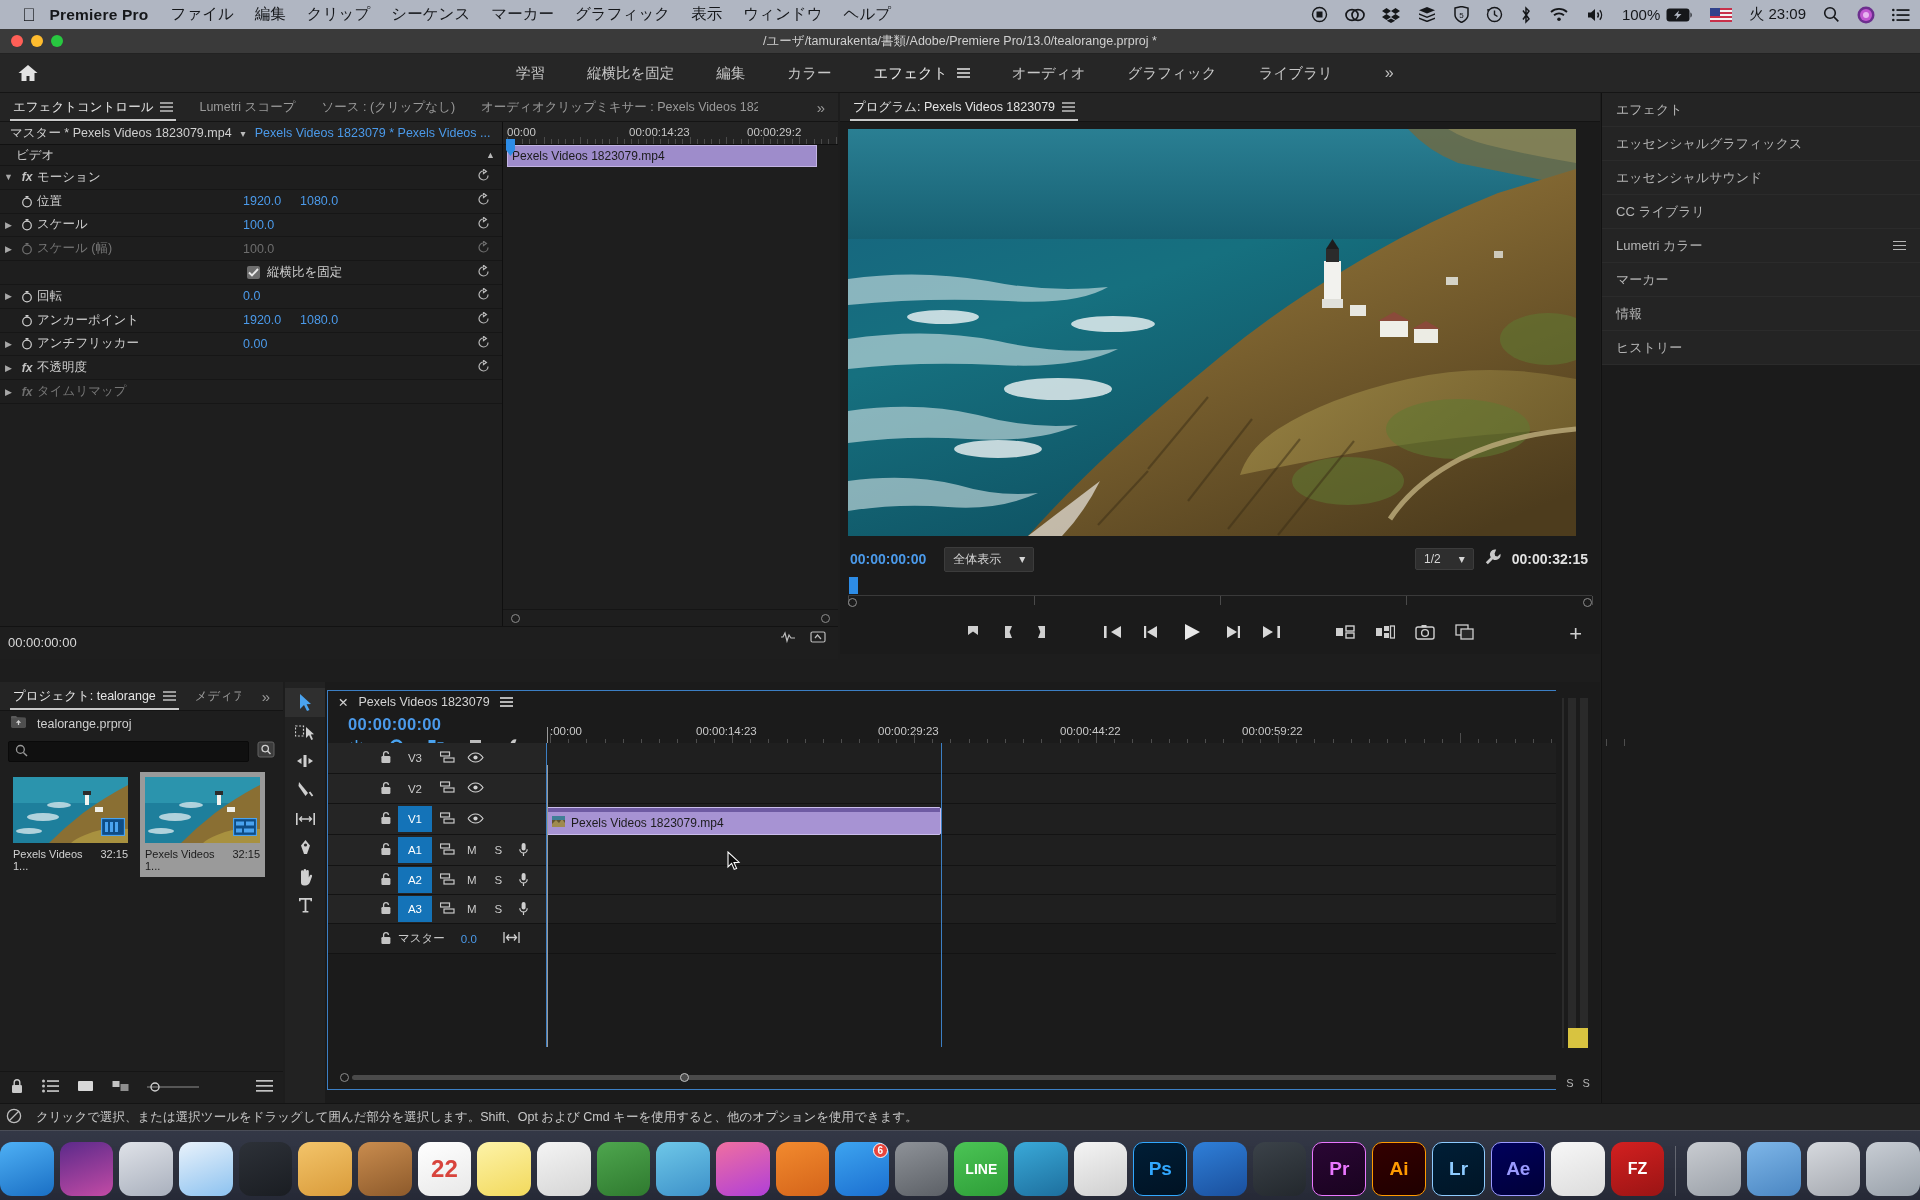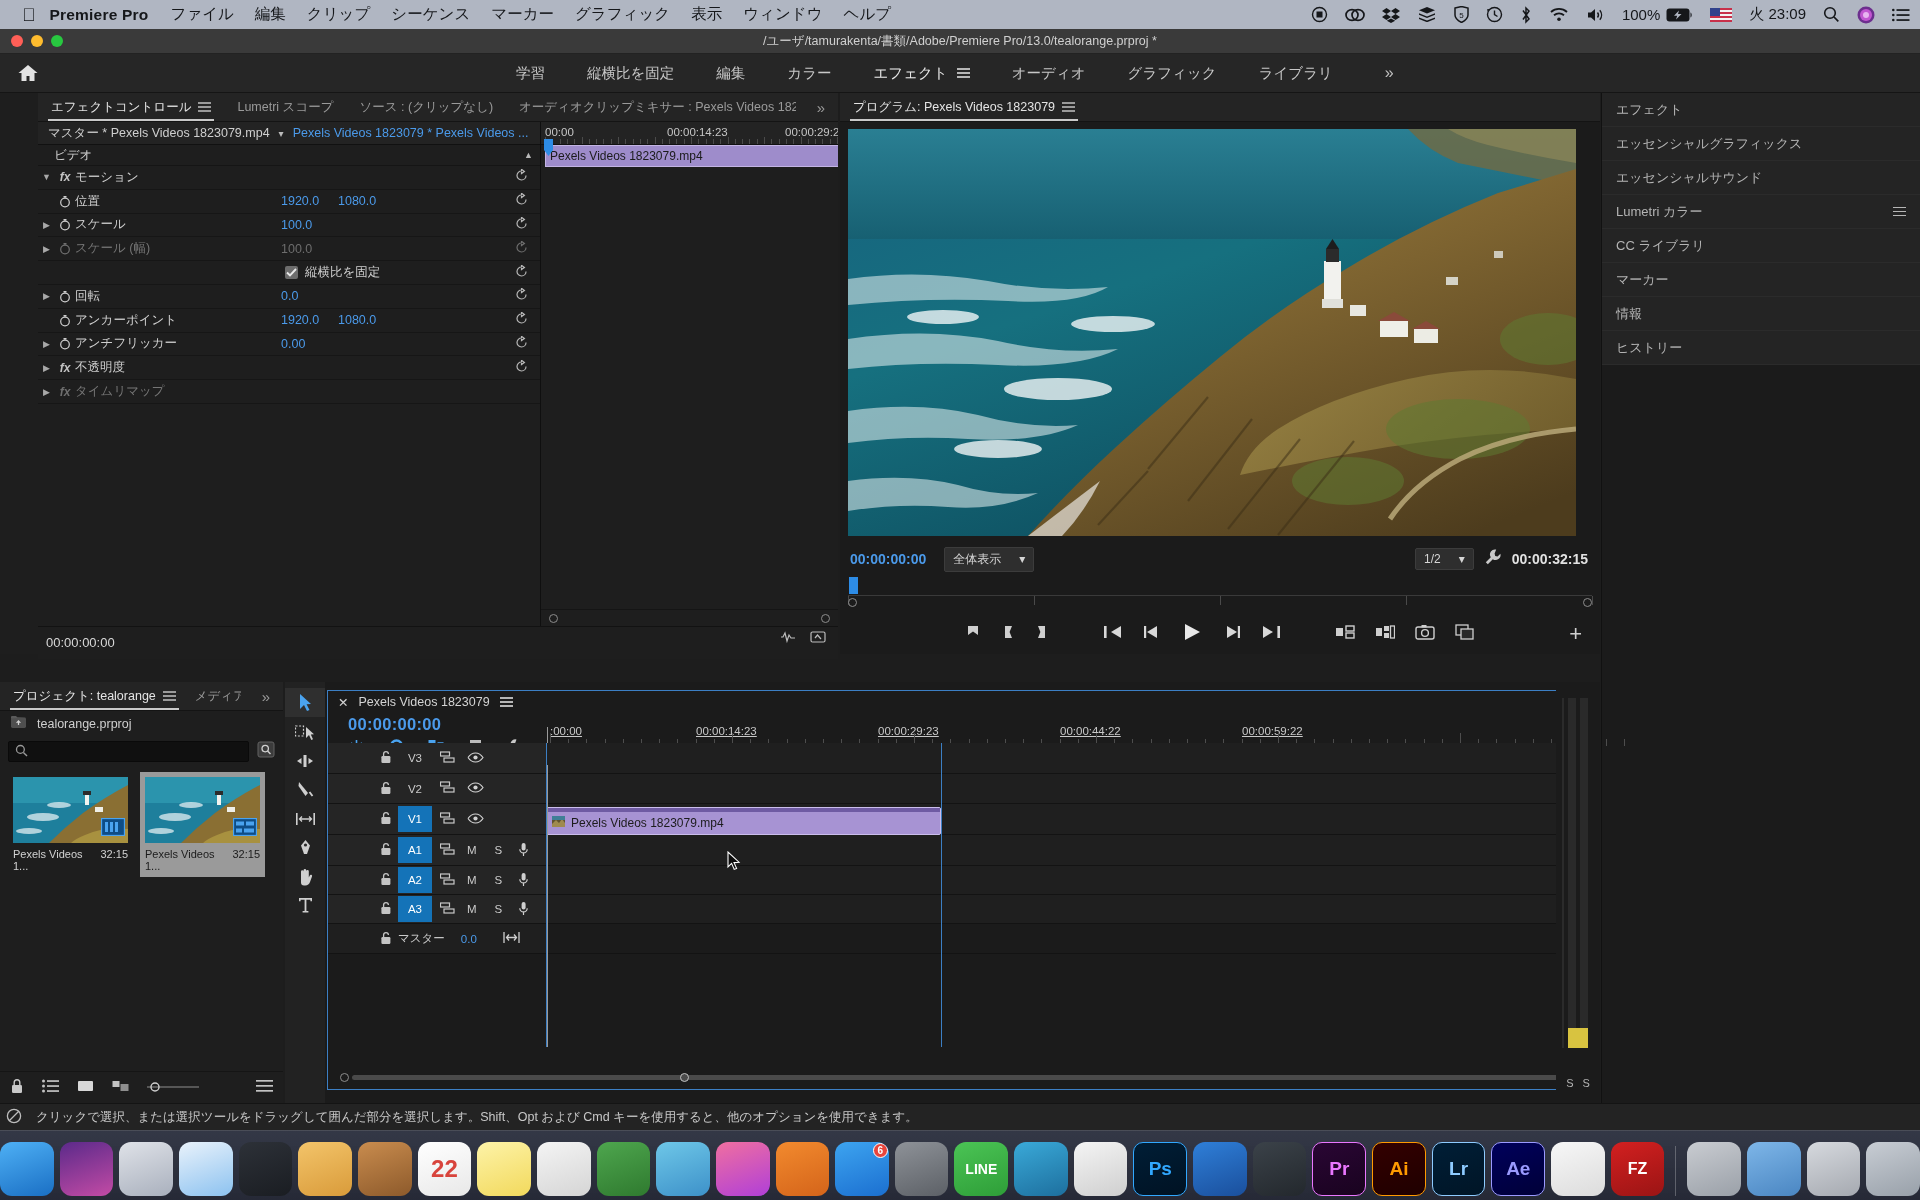--- a/index.html
+++ b/index.html
@@ -76,21 +76,21 @@
     display: flex; align-items: center; gap: 7px; padding: 0 13px;
     color: #9a9a9a; font-size: 12.5px; white-space: nowrap; position: relative;
   }
   .ptab.active { color: #e4e4e4; }
   .ptab.active::after {
     content: ""; position: absolute; left: 10px; right: 10px; bottom: 0; height: 2px; background: #c9c9c9;
   }
   .ptab .hamb i { background: #9a9a9a; }
 
   
-  #fx-panel { left: 0; top: 93px; width: 838px; height: 561px; background: #1e1e1e; padding-left: 38px; }
+  #fx-panel { left: 0; top: 93px; width: 838px; height: 561px; background: #1e1e1e; }
   .fx-body { display: flex; height: 504px; }
   .fx-left { width: 503px; border-right: 1px solid #0f0f0f; position: relative; }
   .fx-right { flex: 1; position: relative; background: #1e1e1e; overflow: hidden; }
 
   .fx-clipbar {
     height: 23px; display: flex; align-items: center; background: #232323;
     border-bottom: 1px solid #111; font-size: 12.5px; color: #cfcfcf;
   }
   .fx-clipbar .master { padding-left: 10px; }
   .fx-clipbar .caret { margin: 0 9px; color: #bbb; font-size: 10px; }
@@ -185,21 +185,21 @@
   #tl-panel { left: 285px; top: 682px; width: 1315px; height: 421px; background: #1b1b1b; }
   .tools { position: absolute; left: 0; top: 0; width: 40px; height: 421px; background: #222; padding-top: 6px; }
   .tool { height: 29px; display: flex; align-items: center; justify-content: center; }
   .tool.active { background: #2f2f2f; }
   .tl-main { position: absolute; left: 42px; top: 8px; width: 1270px; height: 400px; border: 1px solid #3c7fc4; background: #1b1b1b; }
   .tl-tabrow { height: 22px; display: flex; align-items: center; gap: 10px; padding-left: 10px; color: #d3d3d3; font-size: 12.5px; }
   .tl-head { height: 52px; position: relative; }
   .tl-bigtc { position: absolute; left: 20px; top: 2px; color: #4b9aea; font-size: 16.5px; font-weight: bold; letter-spacing: .3px; }
   .tl-tools2 { position: absolute; left: 20px; top: 25px; display: flex; gap: 23px; align-items: center; }
   .tl-ruler { position: absolute; left: 218px; right: 0; top: 0; height: 40px; }
-  .tl-ruler .lab { position: absolute; top: 12px; color: #c9c9c9; font-size: 11.5px; text-decoration: underline; }
+  .tl-ruler .lab { position: absolute; top: 12px; color: #c9c9c9; font-size: 11.5px; }
   .tl-ruler .mtick { position: absolute; bottom: 7px; width: 1px; height: 7px; background: #4d4d4d; }
   .tl-workarea { position: absolute; left: 218px; top: 47px; height: 4px; background: #dede27; }
   .tl-tracks { position: absolute; left: 0; top: 52px; right: 0; bottom: 22px; }
   .trk { position: relative; display: flex; align-items: center; border-bottom: 1px solid #131313; background: #252525; }
   .trk .locks { width: 218px; display: flex; align-items: center; font-size: 11.5px; color: #cbcbcb; }
   .trk .tname {
     width: 34px; height: 26px; display: flex; align-items: center; justify-content: center;
     font-size: 11.5px; margin-left: 6px;
   }
   .trk .tname.on { background: #1473b8; color: #fff; }
@@ -887,29 +887,29 @@
     <div class="rsb-item">
       <span>エフェクト</span>
     </div>
     <div class="rsb-item">
       <span>エッセンシャルグラフィックス</span>
     </div>
     <div class="rsb-item">
       <span>エッセンシャルサウンド</span>
     </div>
     <div class="rsb-item">
+      <span>CC ライブラリ</span>
+    </div>
+    <div class="rsb-item">
       <span>Lumetri カラー</span>
       <span class="hamb">
           <i></i>
           <i></i>
           <i></i>
         </span>
-    </div>
-    <div class="rsb-item">
-      <span>CC ライブラリ</span>
     </div>
     <div class="rsb-item">
       <span>マーカー</span>
     </div>
     <div class="rsb-item">
       <span>情報</span>
     </div>
     <div class="rsb-item">
       <span>ヒストリー</span>
     </div>

